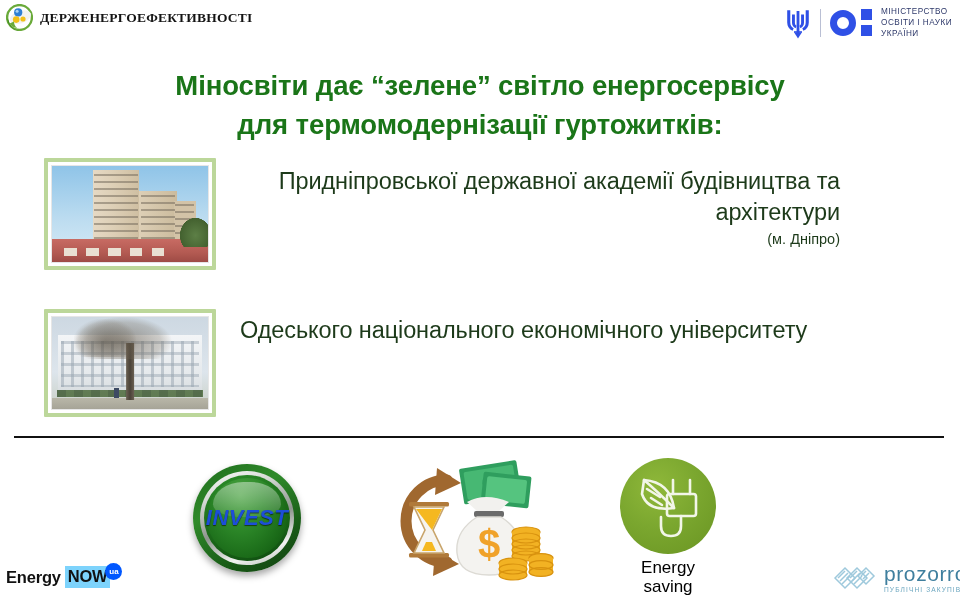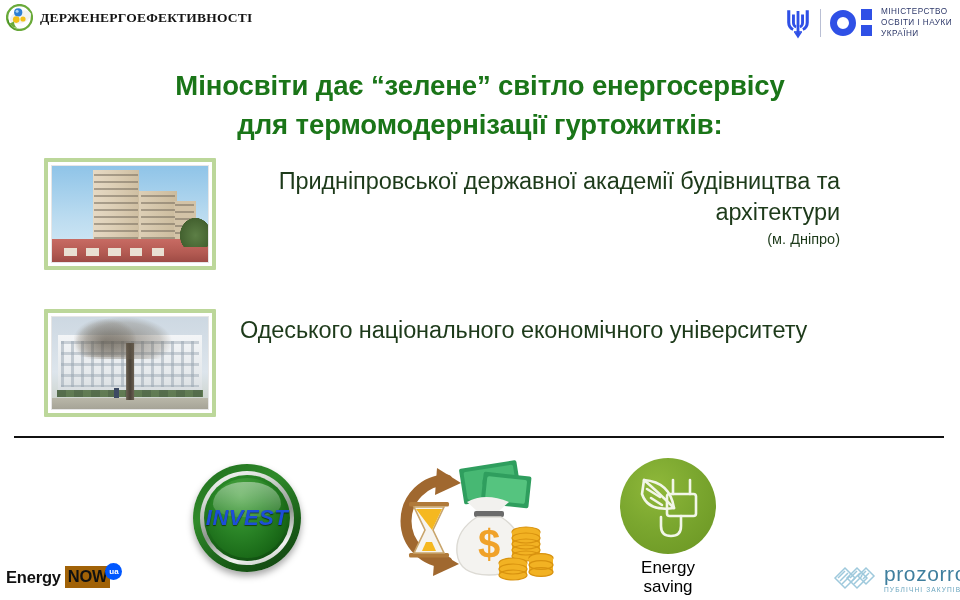--- a/index.html
+++ b/index.html
@@ -309,21 +309,21 @@
   .ukraine-now .u-text {
     font-size: 16.5px;
     font-weight: bold;
     color: #111111;
     letter-spacing: -0.2px;
   }
   .ukraine-now .n-text {
     font-size: 16.5px;
     font-weight: bold;
     color: #111111;
-    background: #a16207;
+    background: #7dd3fc;
     padding: 1px 3px 2px 3px;
     margin-left: 4px;
     letter-spacing: -0.2px;
   }
   .ukraine-now .badge {
     width: 17px; height: 17px;
     border-radius: 50%;
     background: #0057ff;
     color: #ffffff;
     font-size: 8px;

